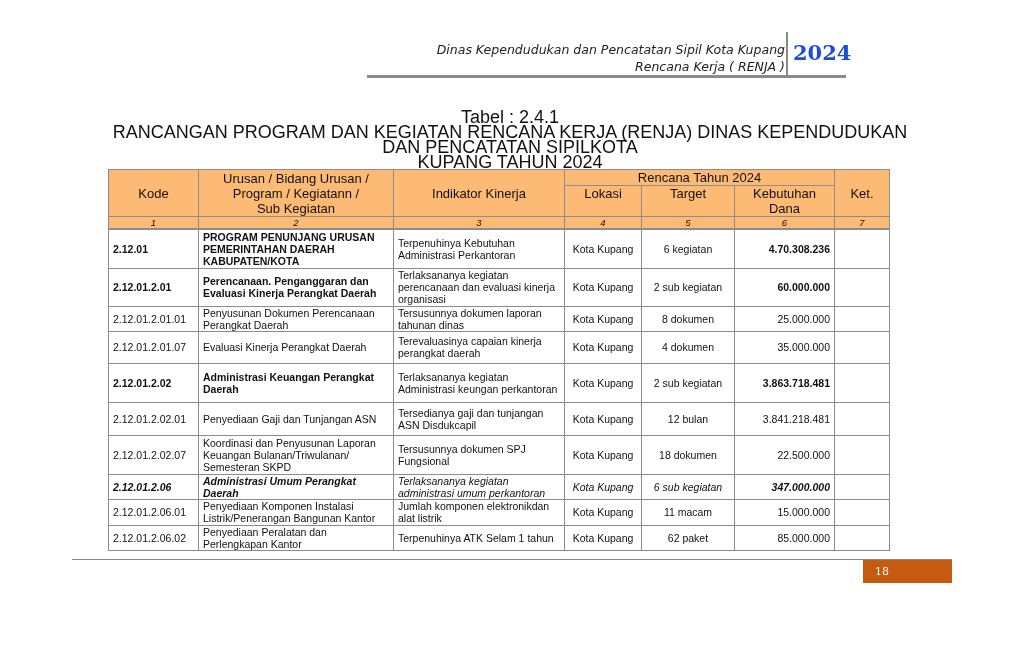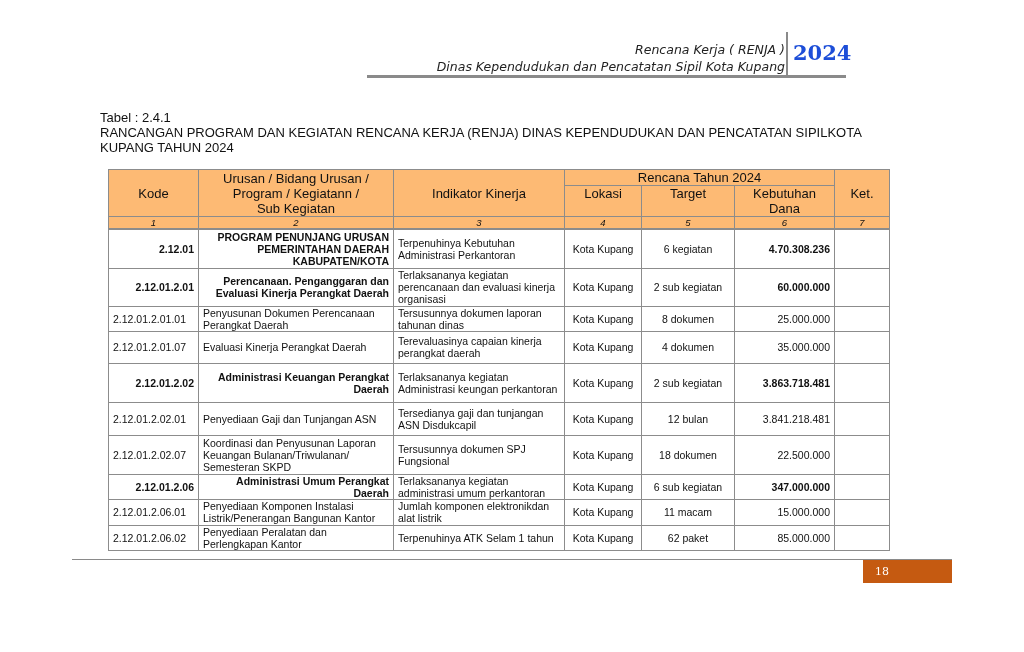--- a/index.html
+++ b/index.html
@@ -3,42 +3,42 @@
 <meta charset="utf-8">
 <style>
   html, body { margin:0; padding:0; background:#ffffff; }
   body { width:1024px; height:652px; position:relative; overflow:hidden; font-family:"Liberation Sans", sans-serif; color:#111; }
 
   .hdr-text { position:absolute; right:239px; top:41px; text-align:right; font-family:"DejaVu Sans", sans-serif; font-style:italic; font-size:12.5px; line-height:17px; color:#222; }
   .hdr-vline { position:absolute; left:786px; top:32px; width:2px; height:45px; background:#8a8a8a; }
   .hdr-year { position:absolute; left:793px; top:40px; font-family:"DejaVu Serif", serif; font-weight:bold; font-size:21px; color:#1d4ed8; }
   .hdr-rule { position:absolute; left:367px; top:75px; width:479px; height:3px; background:#8a8a8a; }
 
-  .title { position:absolute; left:100px; width:820px; top:110px; text-align:left; font-size:13px; line-height:15px; color:#111; }
+  .title { position:absolute; left:100px; width:820px; top:110px; text-align:center; font-size:18px; line-height:15px; color:#111; }
 
   table.renja { position:absolute; left:108px; top:169px; width:781px; border-collapse:collapse; table-layout:fixed; font-size:10.5px; }
   table.renja th, table.renja td { border:1px solid #8c8c8c; padding:0 4px; vertical-align:middle; }
   table.renja thead th { background:#fdba74; font-weight:normal; font-size:13px; line-height:15px; text-align:center; }
   table.renja thead tr.nums th { font-style:italic; font-size:9.5px; line-height:11px; height:11px; padding:0; }
   table.renja thead tr.thick th { border-bottom:2px solid #8c8c8c; }
   table.renja td { line-height:12px; }
   td.kode { padding-left:6px; }
   td.lok, td.tgt { text-align:center; }
   td.dana { text-align:right; padding-right:6px; }
-  tr.bold td.kode, tr.bold td.uraian, tr.bold td.dana { font-weight:bold;text-align:right; }
+  tr.bold td.kode, tr.bold td.uraian, tr.bold td.dana { font-weight:bold; }
 
   .foot-rule { position:absolute; left:72px; top:559px; width:880px; height:1px; background:#8a8a8a; }
   .page-badge { position:absolute; left:863px; top:560px; width:89px; height:23px; background:#c55a11; color:#fff; font-family:"DejaVu Serif", serif; font-size:11px; line-height:23px; padding-left:12px; box-sizing:border-box; }
 </style>
 </head>
 <body>
 
 <div class="hdr-text">
+  <div>Dinas Kependudukan dan Pencatatan Sipil Kota Kupang</div>
   <div>Rencana Kerja  ( RENJA )</div>
-  <div>Dinas Kependudukan dan Pencatatan Sipil Kota Kupang</div>
 </div>
 <div class="hdr-vline"></div>
 <div class="hdr-year">2024</div>
 <div class="hdr-rule"></div>
 
 <div class="title">
   <div>Tabel : 2.4.1</div>
   <div>RANCANGAN PROGRAM DAN KEGIATAN RENCANA KERJA (RENJA) DINAS KEPENDUDUKAN DAN PENCATATAN SIPILKOTA</div>
   <div>KUPANG TAHUN 2024</div>
 </div>
@@ -140,21 +140,21 @@
       </tr>
       <tr style="height: 39px;">
         <td class="kode">2.12.01.2.02.07</td>
         <td class="uraian">Koordinasi dan Penyusunan Laporan Keuangan Bulanan/Triwulanan/ Semesteran SKPD</td>
         <td class="indik">Tersusunnya dokumen SPJ Fungsional</td>
         <td class="lok">Kota Kupang</td>
         <td class="tgt">18 dokumen</td>
         <td class="dana">22.500.000</td>
         <td class="ket"></td>
       </tr>
-      <tr class="bold" style="height: 24px;">
+      <tr class="bold" style="height: 24px; font-style: italic;">
         <td class="kode">2.12.01.2.06</td>
         <td class="uraian">Administrasi Umum Perangkat Daerah</td>
         <td class="indik">Terlaksananya kegiatan administrasi umum perkantoran</td>
         <td class="lok">Kota Kupang</td>
         <td class="tgt">6 sub kegiatan</td>
         <td class="dana">347.000.000</td>
         <td class="ket"></td>
       </tr>
       <tr style="height: 26px; padding-left: 28px;">
         <td class="kode">2.12.01.2.06.01</td>

